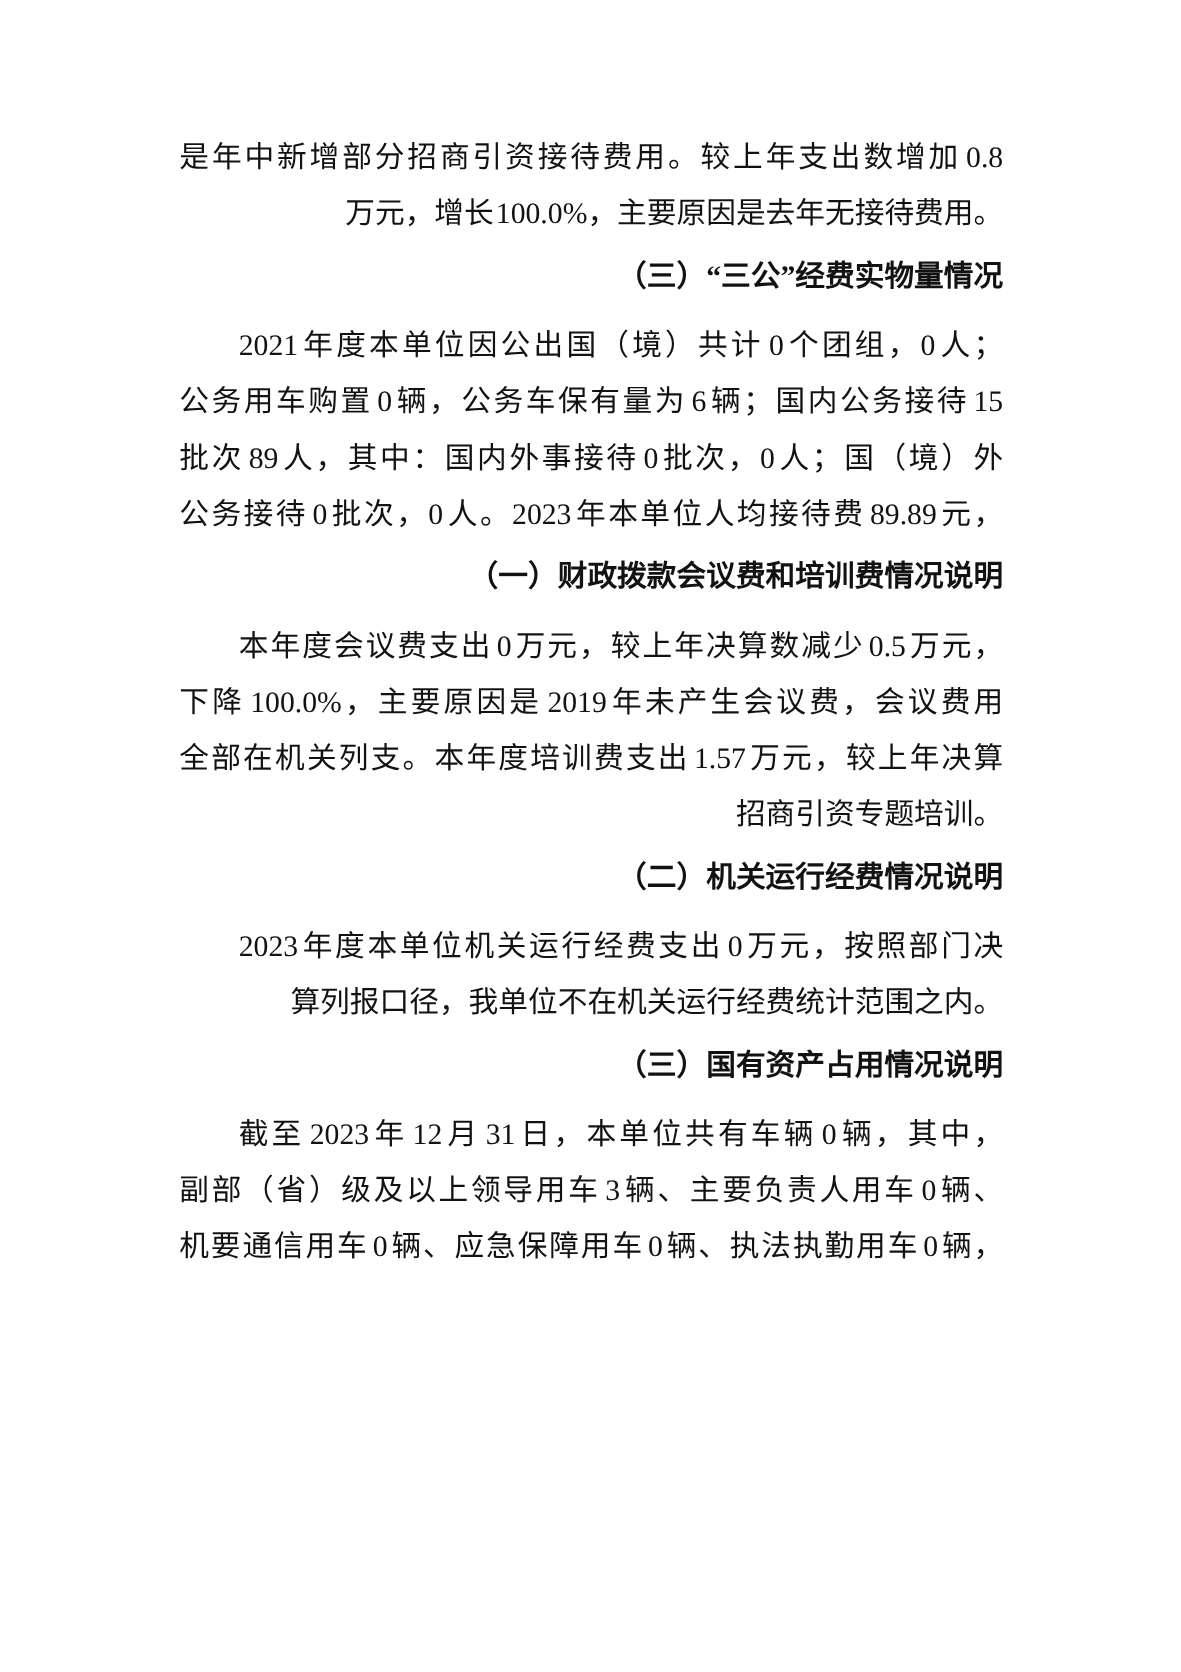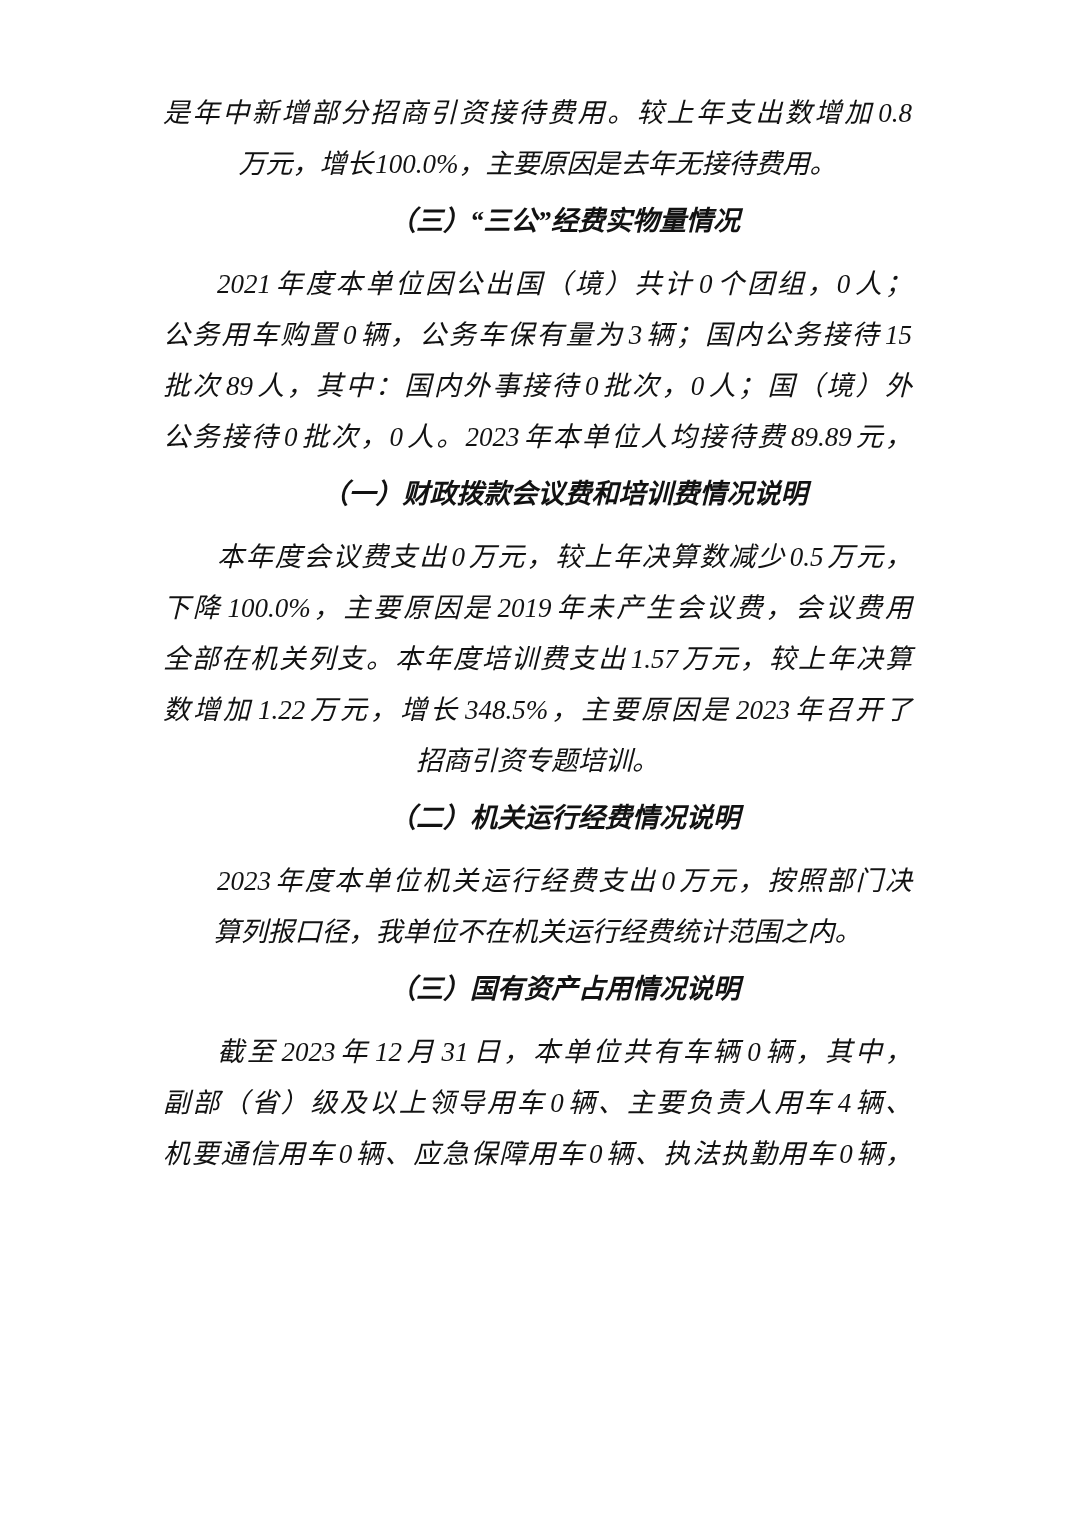--- a/index.html
+++ b/index.html
@@ -6,36 +6,35 @@
     margin: 0;
     padding: 0;
     background: #ffffff;
   }
   .page {
     position: relative;
     width: 1074px;
     height: 1520px;
     background: #ffffff;
     box-sizing: border-box;
-    padding: 88px 162px 0 163px;
+    padding: 118px 162px 0 163px;
     overflow: hidden;
     margin: 0 auto;
-    font-style: italic;
   }
   .doc-body {
     width: 749px;
   }
   .line {
     font-family: "Liberation Serif", "DejaVu Serif", serif;
     font-size: 27px;
     line-height: 51px;
     color: #121212;
     word-spacing: -0.18em;
     white-space: nowrap;
-    text-align: center;
+    text-align: right;
   }
   .line.indent {
     text-indent: 2em;
   }
   .line.justify {
     text-align: justify;
     text-align-last: justify;
   }
   .line.heading-kai {
     font-weight: bold;
@@ -52,30 +51,29 @@
 </style>
 </head>
 <body>
 
 <div class="page">
   <div class="doc-body">
       <div class="line body justify">是年中新增部分招商引资接待费用。较上年支出数增加 0.8</div>
       <div class="line body">万元，增长 100.0%，主要原因是去年无接待费用。</div>
       <div class="line heading-kai indent">（三）“三公”经费实物量情况</div>
       <div class="line body indent justify">2021 年度本单位因公出国（境）共计 0 个团组，0 人；</div>
-      <div class="line body justify">公务用车购置 0 辆，公务车保有量为 3 辆；国内公务接待 15</div>
+      <div class="line body justify">公务用车购置 0 辆，公务车保有量为 6 辆；国内公务接待 15</div>
       <div class="line body justify">批次 89 人，其中：国内外事接待 0 批次，0 人；国（境）外</div>
       <div class="line body justify">公务接待 0 批次，0 人。2023 年本单位人均接待费 89.89 元，</div>
       <div class="line heading-kai indent">（一）财政拨款会议费和培训费情况说明</div>
       <div class="line body indent justify">本年度会议费支出 0 万元，较上年决算数减少 0.5 万元，</div>
       <div class="line body justify">下降 100.0%，主要原因是 2019 年未产生会议费，会议费用</div>
       <div class="line body justify">全部在机关列支。本年度培训费支出 1.57 万元，较上年决算</div>
-      <div class="line body justify">数增加 1.22 万元，增长 348.5%，主要原因是 2023 年召开了</div>
       <div class="line body">招商引资专题培训。</div>
       <div class="line heading-kai indent">（二）机关运行经费情况说明</div>
       <div class="line body indent justify">2023 年度本单位机关运行经费支出 0 万元，按照部门决</div>
       <div class="line body">算列报口径，我单位不在机关运行经费统计范围之内。</div>
       <div class="line heading-kai indent">（三）国有资产占用情况说明</div>
       <div class="line body indent justify">截至 2023 年 12 月 31 日，本单位共有车辆 0 辆，其中，</div>
-      <div class="line body justify">副部（省）级及以上领导用车 0 辆、主要负责人用车 4 辆、</div>
+      <div class="line body justify">副部（省）级及以上领导用车 3 辆、主要负责人用车 0 辆、</div>
       <div class="line body justify">机要通信用车 0 辆、应急保障用车 0 辆、执法执勤用车 0 辆，</div>
     </div>
 </div>
 
 </body></html>

